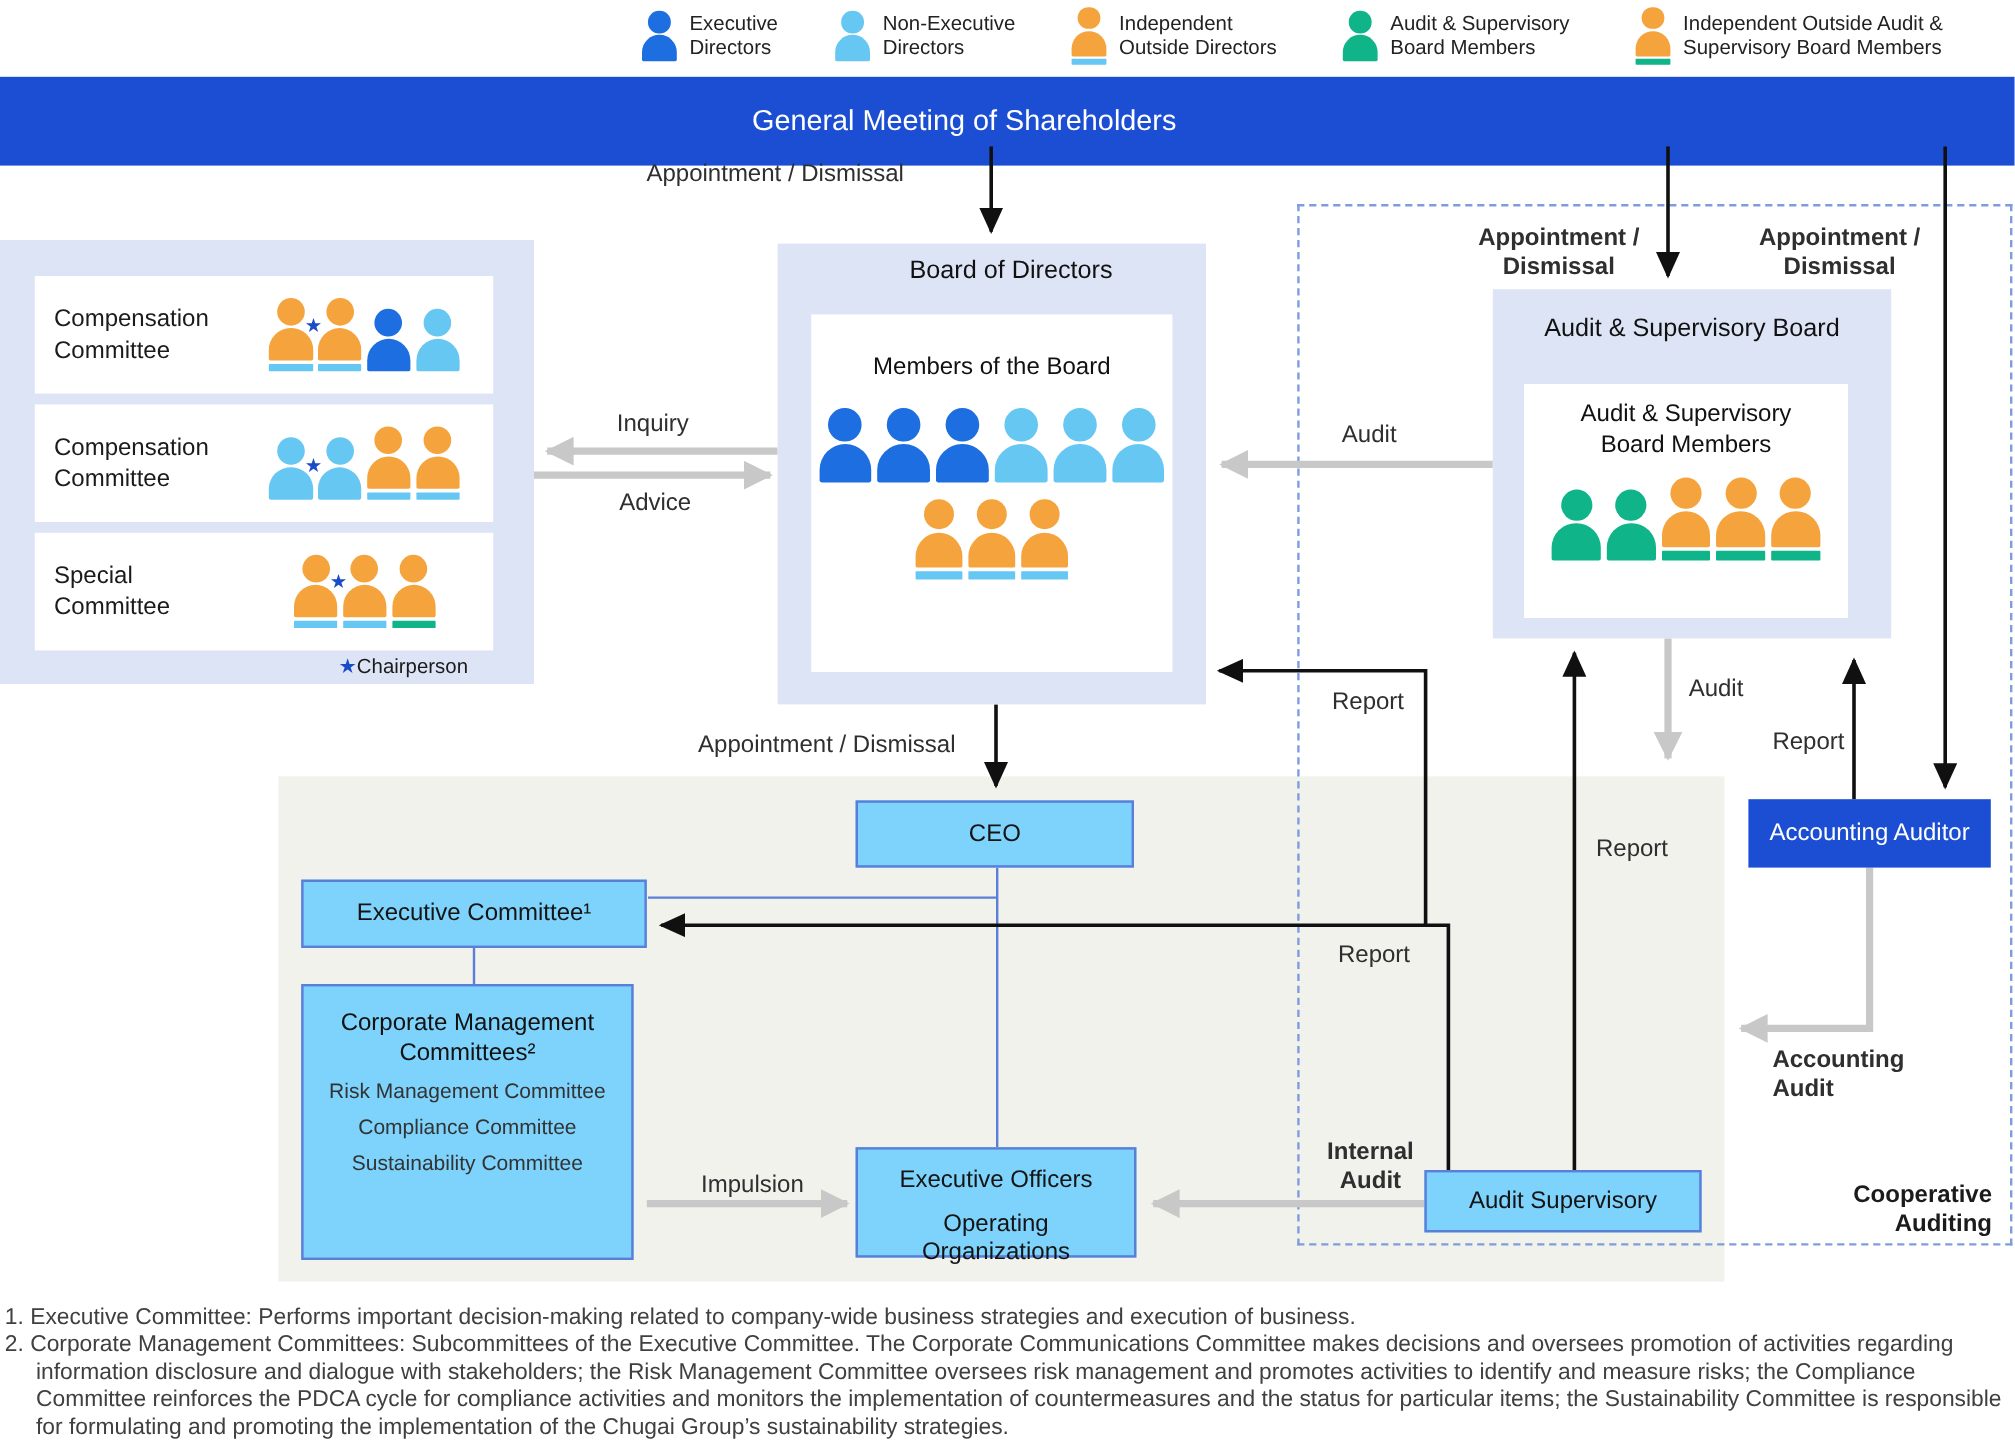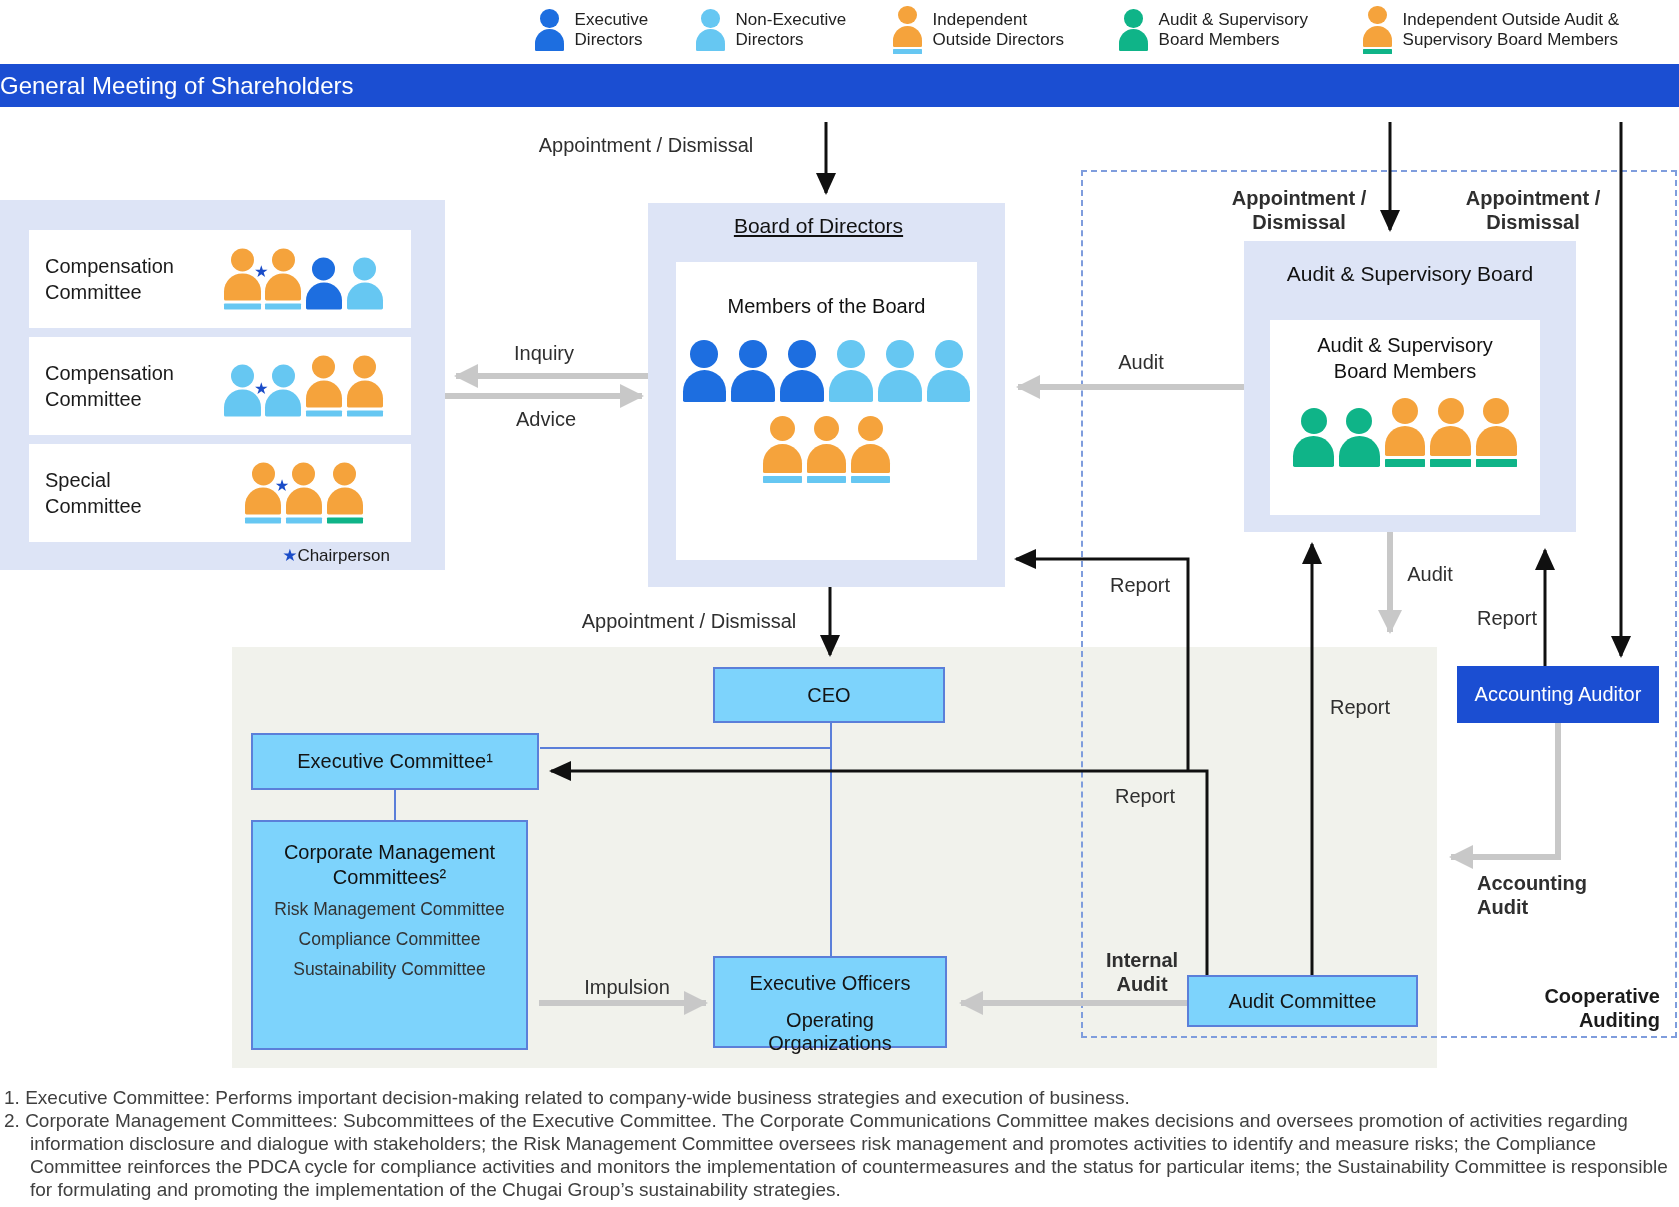--- a/index.html
+++ b/index.html
@@ -10,33 +10,33 @@
   .legend-item{position:absolute;top:4px;display:flex;align-items:center;gap:9px;height:52px;}
   .legend-label{font-size:17px;line-height:20px;color:#222;}
   
   .persons{white-space:nowrap;}
   .person{position:relative;display:inline-block;width:2.9em;margin:0 .18em;vertical-align:bottom;}
   .p-head{display:block;width:1.85em;height:1.85em;border-radius:50%;margin:0 auto;}
   .p-body{display:block;width:2.9em;height:2.15em;border-radius:1.45em 1.45em .12em .12em;margin-top:.16em;}
   .p-stripe{display:block;width:2.9em;height:.52em;margin-top:.22em;border-radius:.06em;}
   .p-star{position:absolute;right:-.5em;top:.95em;font-size:1.3em;line-height:1;color:#1a4cc8;}
   
-  #banner{left:0;top:64px;width:1679px;height:43px;display:flex;align-items:center;
+  #banner{left:0;top:64px;width:1679px;height:74px;display:flex;align-items:center;justify-content:center;
           padding-right:72px;box-sizing:border-box;color:#fff;font-size:24px;}
   
   .lavender{background:#dde4f6;}
   .whitebox{background:#fff;}
   .bluebox-border{background:#7dd3fc;border:2px solid #5b7fd9;box-sizing:border-box;}
   #committees-panel{left:0;top:200px;width:445px;height:370px;}
   .comm-card{position:absolute;left:29px;width:382px;height:98px;background:#fff;}
   .comm-title{position:absolute;left:16px;top:50%;transform:translateY(-50%);font-size:20px;line-height:26px;color:#1b1b1b;}
   .comm-icons{position:absolute;right:26px;top:50%;transform:translateY(-50%);font-size:12.5px;}
   #chairperson-note{left:250px;top:545px;width:140px;text-align:right;font-size:17px;color:#1b1b1b;}
   #board-box{left:648px;top:203px;width:357px;height:384px;}
-  #board-title{left:640px;top:214px;width:357px;text-align:center;font-size:21px;color:#111;text-decoration:underline;}
+  #board-title{left:664px;top:214px;width:357px;text-align:center;font-size:21px;color:#111;}
   #board-inner{left:676px;top:262px;width:301px;height:298px;text-align:center;}
   #board-subtitle{margin-top:33px;font-size:20px;color:#111;}
   #board-row1{margin-top:22px;font-size:15px;}
   #board-row2{margin-top:14px;font-size:13.5px;}
   #asb-box{left:1244px;top:241px;width:332px;height:291px;}
   #asb-title{left:1244px;top:262px;width:332px;text-align:center;font-size:21px;color:#111;}
   #asb-inner{left:1270px;top:320px;width:270px;height:195px;text-align:center;}
   .asb-inner-title{font-size:20px;line-height:26px;color:#111;}
   #asb-row{margin-top:14px;font-size:14px;}
   #gray-panel{left:232px;top:647px;width:1205px;height:421px;background:#f1f2ec;}
@@ -182,21 +182,21 @@
     </div>
     <div class="cmc-item">Risk Management Committee</div>
     <div class="cmc-item">Compliance Committee</div>
     <div class="cmc-item">Sustainability Committee</div>
   </div>
   <div id="exec-officers-box" class="abs bluebox-border boxlayer">
     <div class="l1">Executive Officers</div>
     <div class="l2" style="width:130px;margin-left:auto;margin-right:auto">Operating Organizations</div>
   </div>
   <div id="audit-dept-box" class="abs bluebox-border cbox boxlayer">
-      <span>Audit Committee</span>
+      <span>Audit Supervisory</span>
     </div>
   <div id="acct-auditor-box" class="abs cbox boxlayer" style="background: rgb(27, 78, 210);">
       <span>Accounting Auditor</span>
     </div>
 
   <div class="lbl c" style="left:646px;top:134px">Appointment / Dismissal</div>
   <div class="lbl c lbl2" style="left:1299px;top:186px;text-align:center">
     <span>Appointment /</span><br><span>Dismissal</span>
   </div>
   <div class="lbl c lbl2" style="left:1533px;top:186px;text-align:center">

